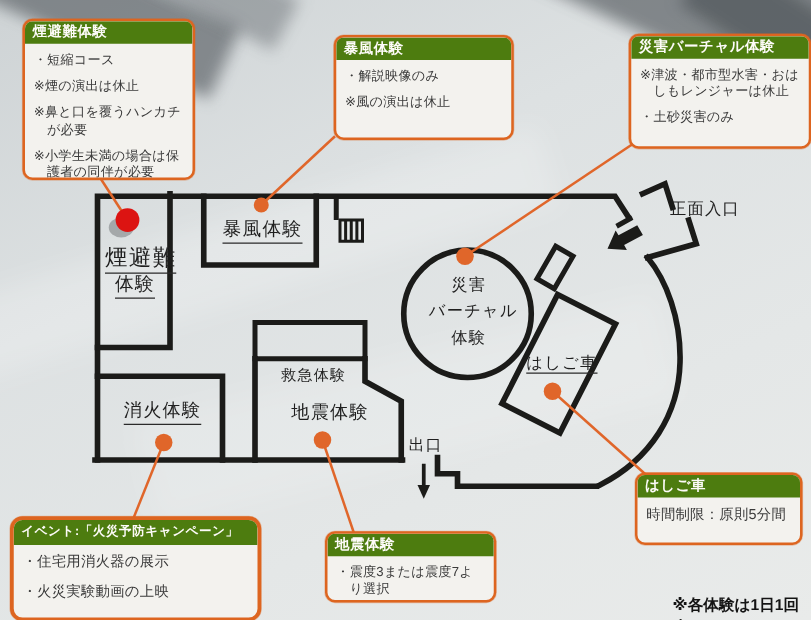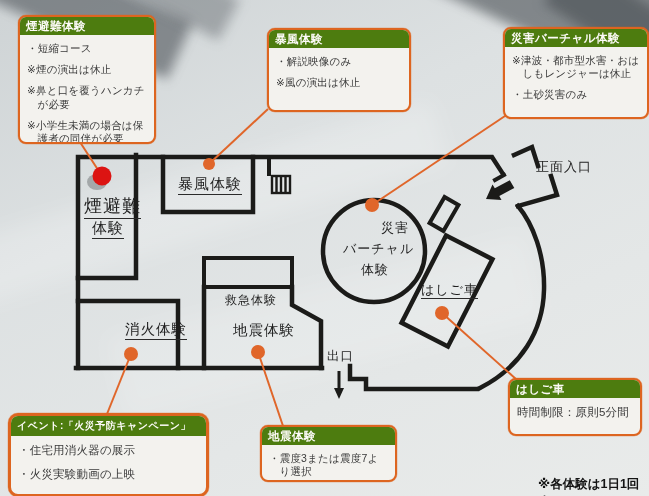--- a/index.html
+++ b/index.html
@@ -104,23 +104,23 @@
     <circle cx="372" cy="205" r="7" fill="#e0662a"></circle>
     <circle cx="131" cy="354" r="7" fill="#e0662a"></circle>
     <circle cx="258" cy="352" r="7" fill="#e0662a"></circle>
     <circle cx="442" cy="313" r="7" fill="#e0662a"></circle>
   </svg>
 
   <div class="mlabel u" style="left:84px;top:197px;font-size:18px;">煙避難</div>
   <div class="mlabel u" style="left:92px;top:220px;font-size:15px;">体験</div>
   <div class="mlabel u" style="left:178px;top:176px;font-size:15px;">暴風体験</div>
   <div class="mlabel" style="left:225px;top:266px;font-size:12px;margin-top:28px;">救急体験</div>
-  <div class="mlabel u" style="left:99px;top:322px;font-size:14.5px;margin-left:26px;">消火体験</div>
+  <div class="mlabel u" style="left:99px;top:322px;font-size:14.5px;">消火体験</div>
   <div class="mlabel" style="left:233px;top:323px;font-size:14.5px;">地震体験</div>
-  <div class="mlabel" style="left:361px;top:221px;font-size:13px;margin-left:20px;">災害</div>
+  <div class="mlabel" style="left:361px;top:221px;font-size:13px;">災害</div>
   <div class="mlabel" style="left:343px;top:242px;font-size:13px;">バーチャル</div>
   <div class="mlabel" style="left:361px;top:263px;font-size:13px;">体験</div>
   <div class="mlabel u" style="left:421px;top:283px;font-size:13px;">はしご車</div>
   <div class="mlabel" style="left:536px;top:161px;font-size:13px;font-family:Liberation Mono, monospace;">正面入口</div>
   <div class="mlabel" style="left:327px;top:350px;font-size:12.5px;">出口</div>
 
   <div class="callout" style="left:18px;top:15px;width:134px;height:125px;">
     <div class="co-head">煙避難体験</div>
     <div class="co-body">
       <div class="co-line">・短縮コース</div>

